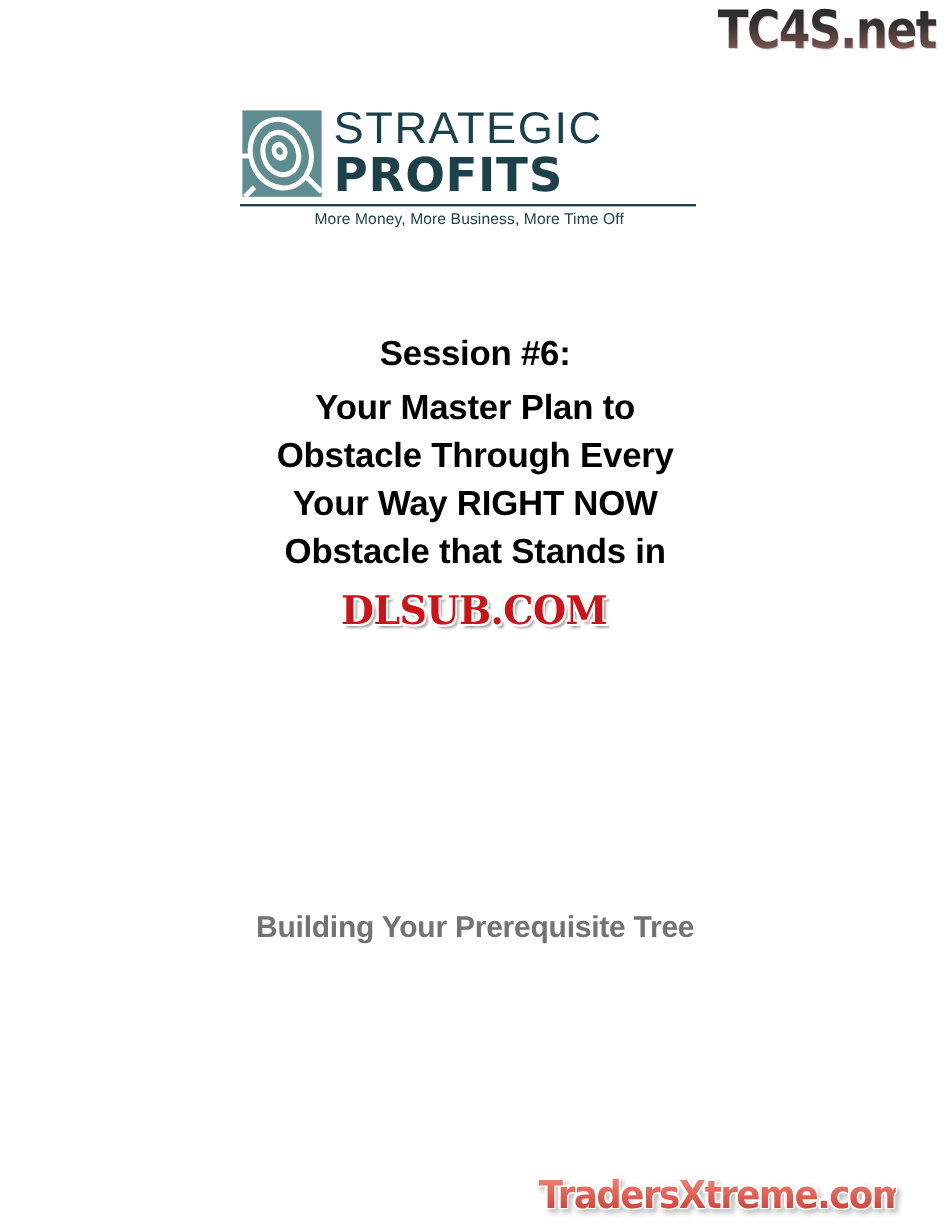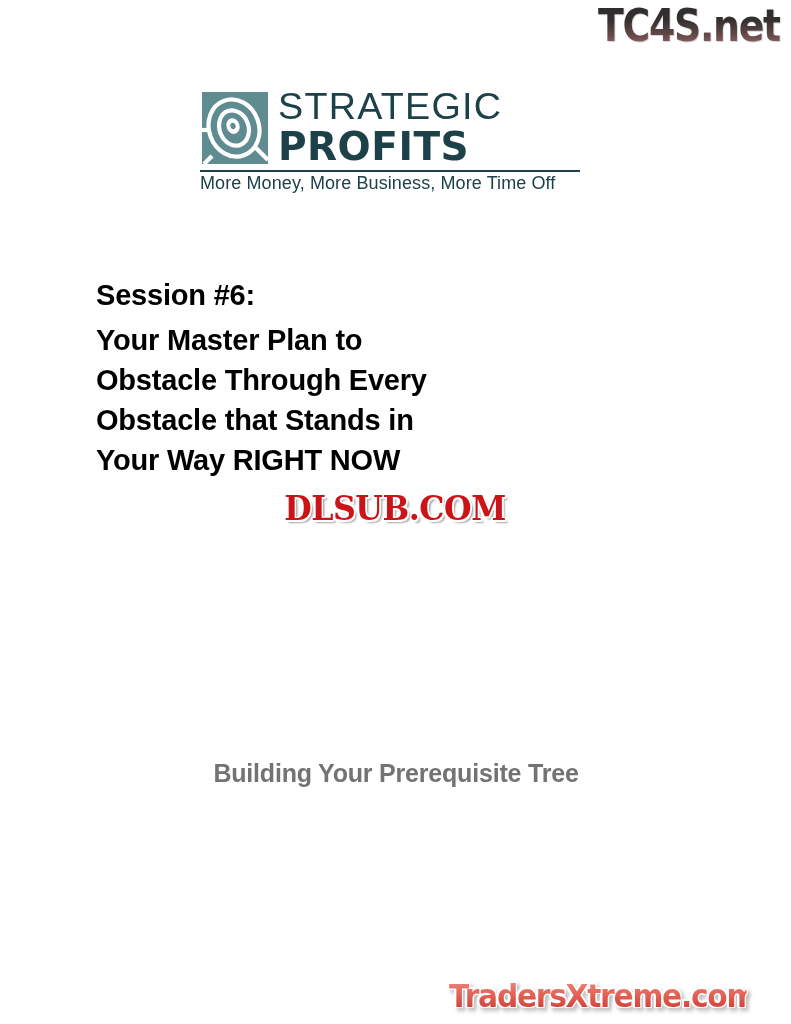--- a/index.html
+++ b/index.html
@@ -100,35 +100,36 @@
     width: 380px;
     height: 2px;
     background: #1d4149;
   }
   .logo-tagline {
     position: absolute;
     left: 2px;
     top: 85px;
     width: 382px;
     font-family: "Liberation Sans", sans-serif;
-    font-size: 18px;
+    font-size: 13px;
     line-height: 20px;
     font-weight: 400;
     letter-spacing: 0.1px;
     color: #1d4149;
     white-space: nowrap;
+    text-align: center;
   }
 
   
   .title-block {
     position: absolute;
     left: 96px;
     top: 278px;
     width: 600px;
-    text-align: left;
+    text-align: center;
     color: #000000;
   }
   .title-session {
     font-family: "Liberation Sans", sans-serif;
     font-size: 29px;
     line-height: 34px;
     font-weight: 700;
     letter-spacing: -0.2px;
   }
   .title-main {
@@ -265,22 +266,22 @@
 
     <div class="logo-rule"></div>
     <div class="logo-tagline">More Money, More Business, More Time Off</div>
   </div>
 
   <div class="title-block">
     <div class="title-session">Session #6:</div>
     <div class="title-main">
       <span>Your Master Plan to</span>
       <span>Obstacle Through Every</span>
+      <span>Your Way RIGHT NOW</span>
       <span>Obstacle that Stands in</span>
-      <span>Your Way RIGHT NOW</span>
     </div>
   </div>
 
   <div class="wm-dlsub">
     <div class="wm-dlsub-text">DLSUB.COM</div>
   </div>
 
   <div class="subtitle">Building Your Prerequisite Tree</div>
 
   <div class="wm-txt">

